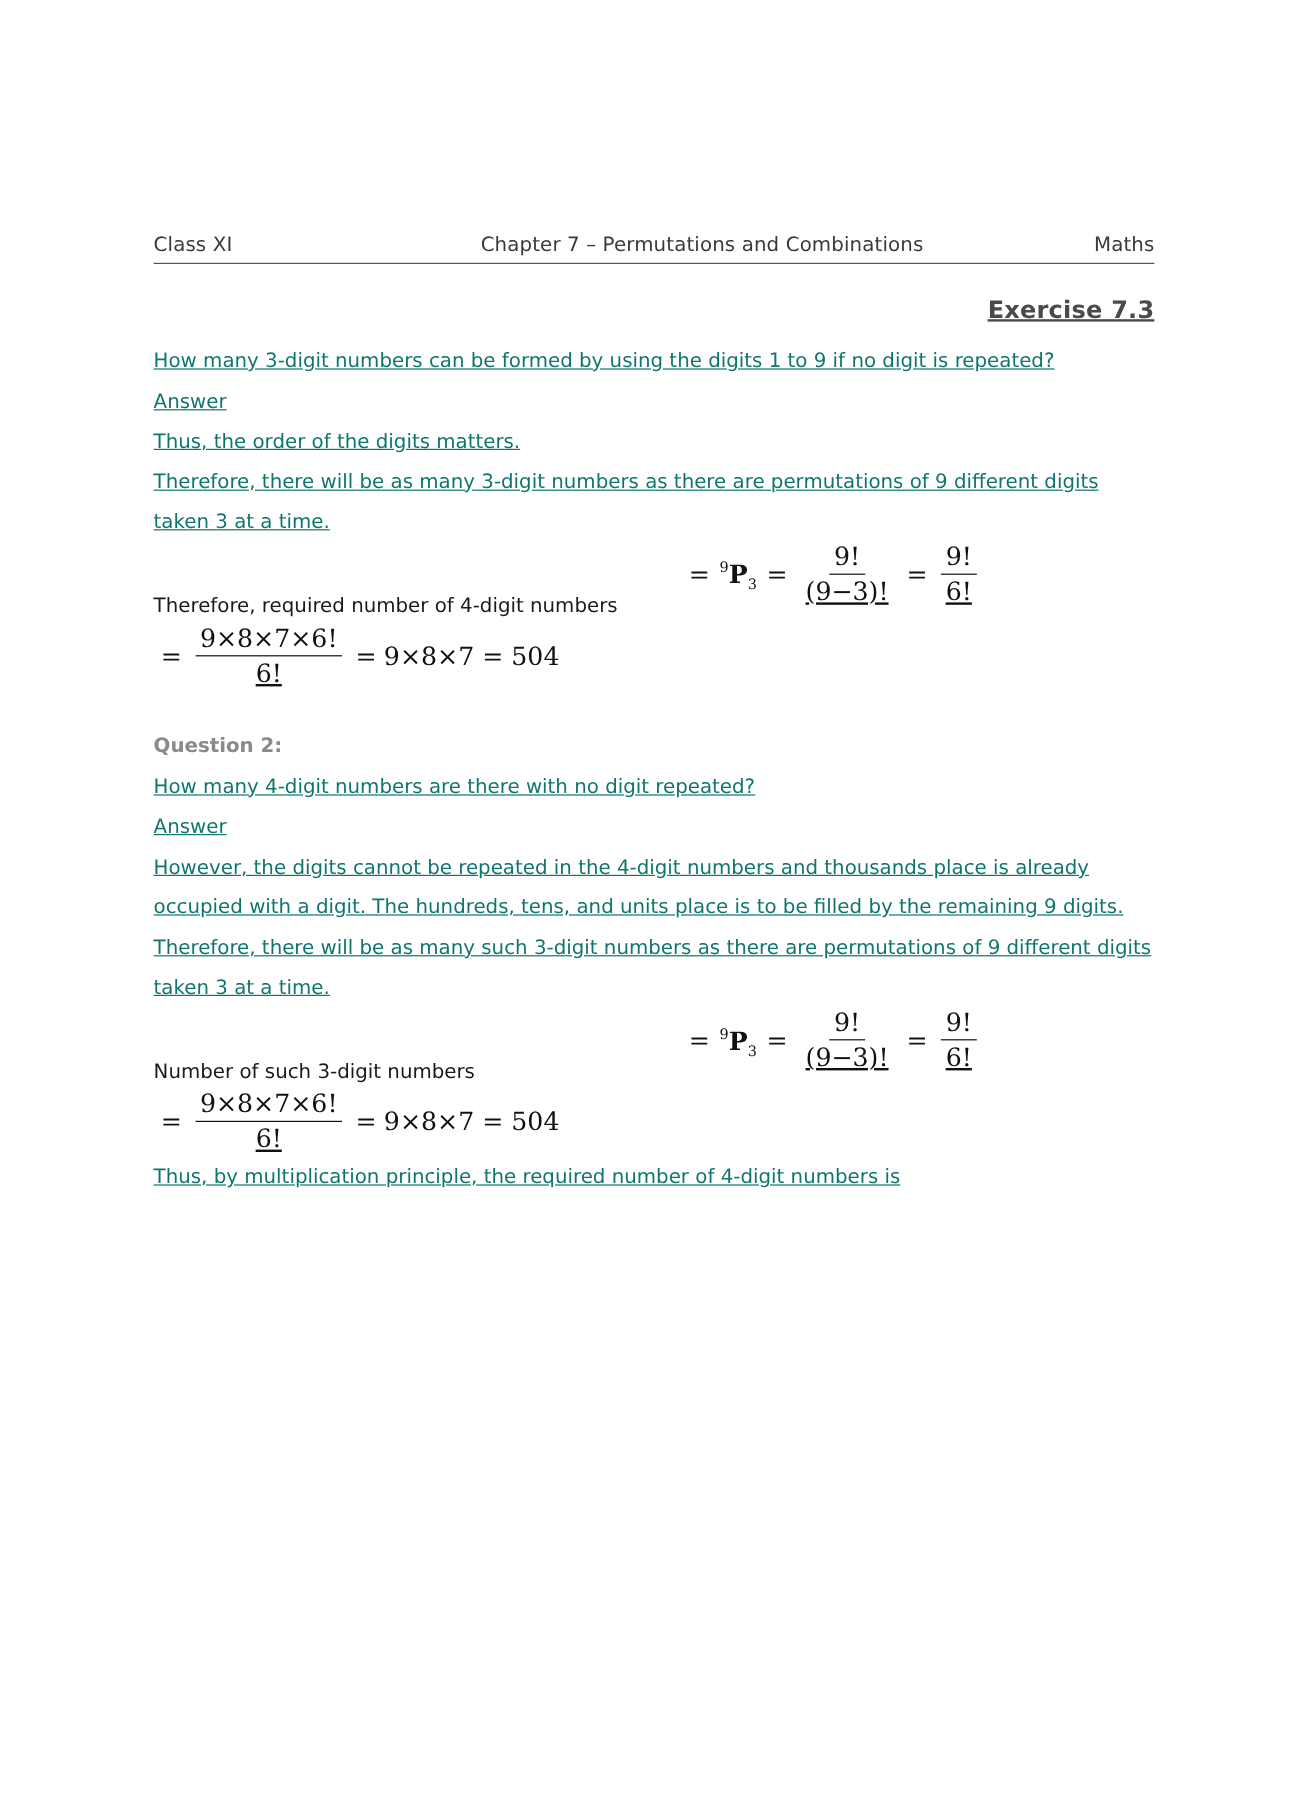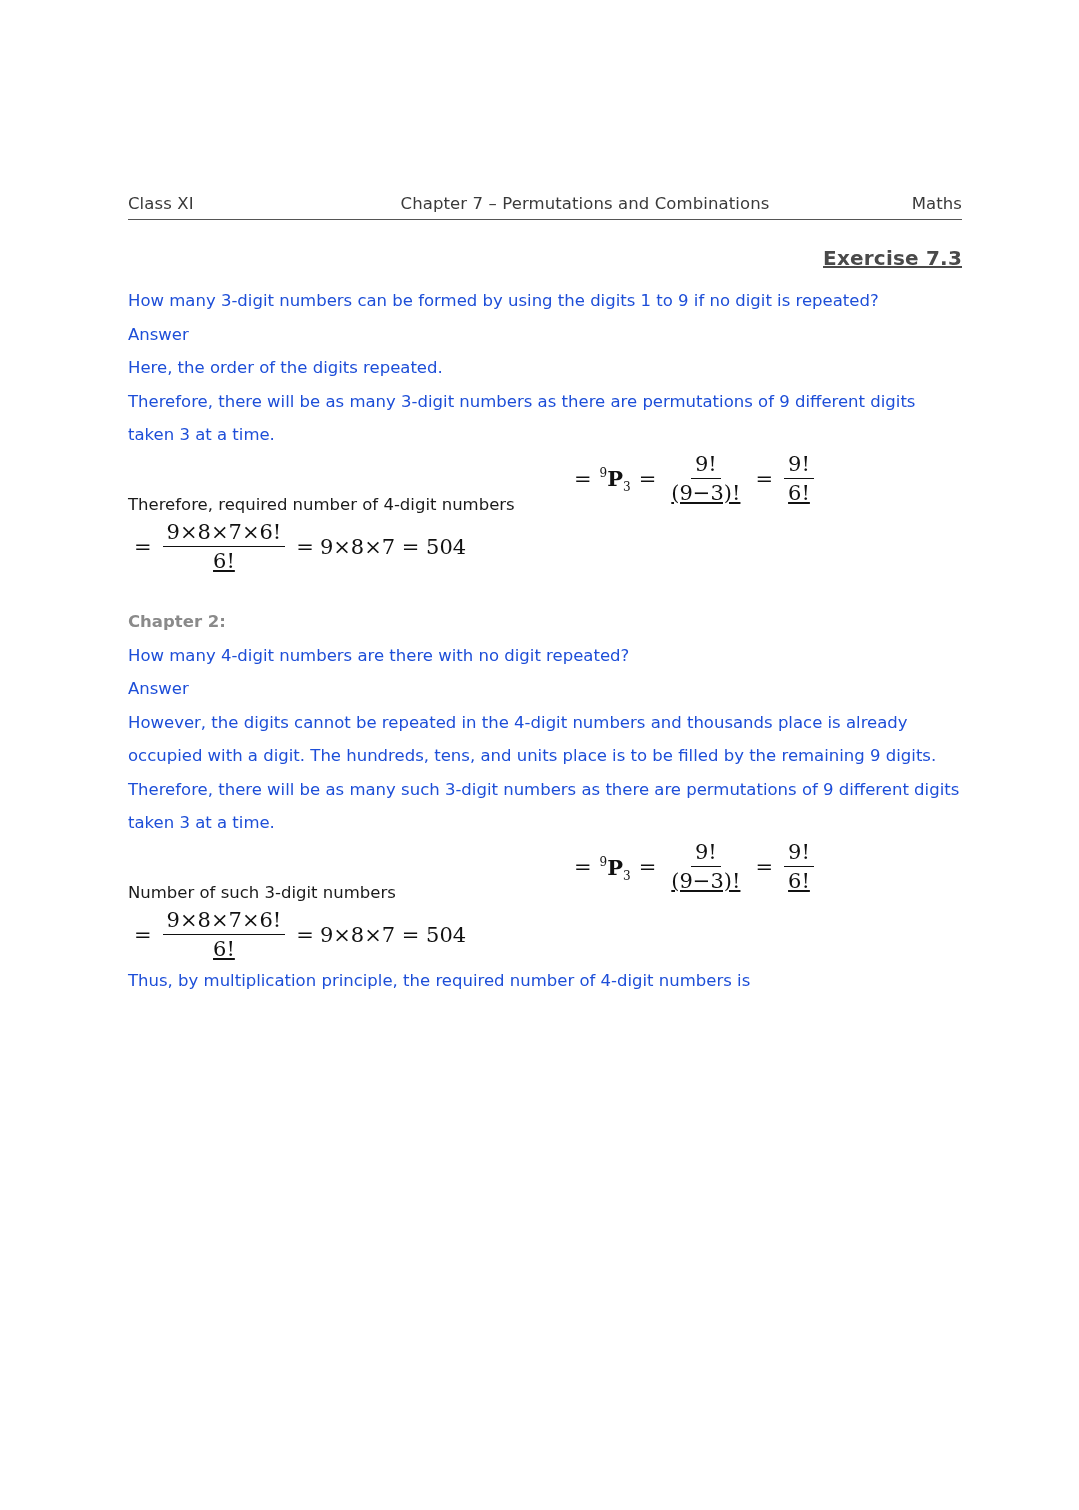--- a/index.html
+++ b/index.html
@@ -62,21 +62,22 @@
     margin-top: 6px;
     margin-bottom: 8px;
   }
   .q2-label { margin-top: 38px; }
 
   
   p.body {
     font-size: 16.5px;
     line-height: 33.5px;
     margin: 0;
-    color: #1d4ed8;
+    color: #0f766e;
+    text-decoration: underline;
   }
 
   
   .math {
     font-family: "DejaVu Serif", serif;
     color: #111;
   }
   .mrow {
     display: inline-flex;
     align-items: center;
@@ -158,21 +159,21 @@
     <div class="doc-header">
       <div class="left">Class XI</div>
       <div class="center">Chapter 7 – Permutations and Combinations</div>
       <div class="right">Maths</div>
     </div>
 
     <div class="exercise-title">Exercise 7.3</div>
 
     <p class="body">How many 3-digit numbers can be formed by using the digits 1 to 9 if no digit is repeated?</p>
     <p class="body">Answer</p>
-    <p class="body">Here, the order of the digits repeated.</p>
+    <p class="body">Thus, the order of the digits matters.</p>
     <p class="body">Therefore, there will be as many 3-digit numbers as there are permutations of 9 different digits taken 3 at a time.</p>
 
     <div class="formula-inline-row">
       <div class="lead">Therefore, required number of 4-digit numbers</div>
       <div class="fml math">
         <span class="mrow">
           <span class="eqsign">=</span>
           <span class="perm">
             <span class="pre-sup">9</span>
             <span class="pletter">P</span>
@@ -197,21 +198,21 @@
         <span class="eqsign">=</span>
         <span class="frac">
           <span class="num">9×8×7×6!</span>
           <span class="den">6!</span>
         </span>
         <span class="eqsign">=</span>
         <span>9×8×7 = 504</span>
       </span>
     </div>
 
-    <div class="question-label q2-label">Chapter 2:</div>
+    <div class="question-label q2-label">Question 2:</div>
     <p class="body">How many 4-digit numbers are there with no digit repeated?</p>
     <p class="body">Answer</p>
     <p class="body">However, the digits cannot be repeated in the 4-digit numbers and thousands place is already occupied with a digit. The hundreds, tens, and units place is to be filled by the remaining 9 digits.</p>
     <p class="body">Therefore, there will be as many such 3-digit numbers as there are permutations of 9 different digits taken 3 at a time.</p>
 
     <div class="formula-inline-row">
       <div class="lead">Number of such 3-digit numbers</div>
       <div class="fml math">
         <span class="mrow">
           <span class="eqsign">=</span>

